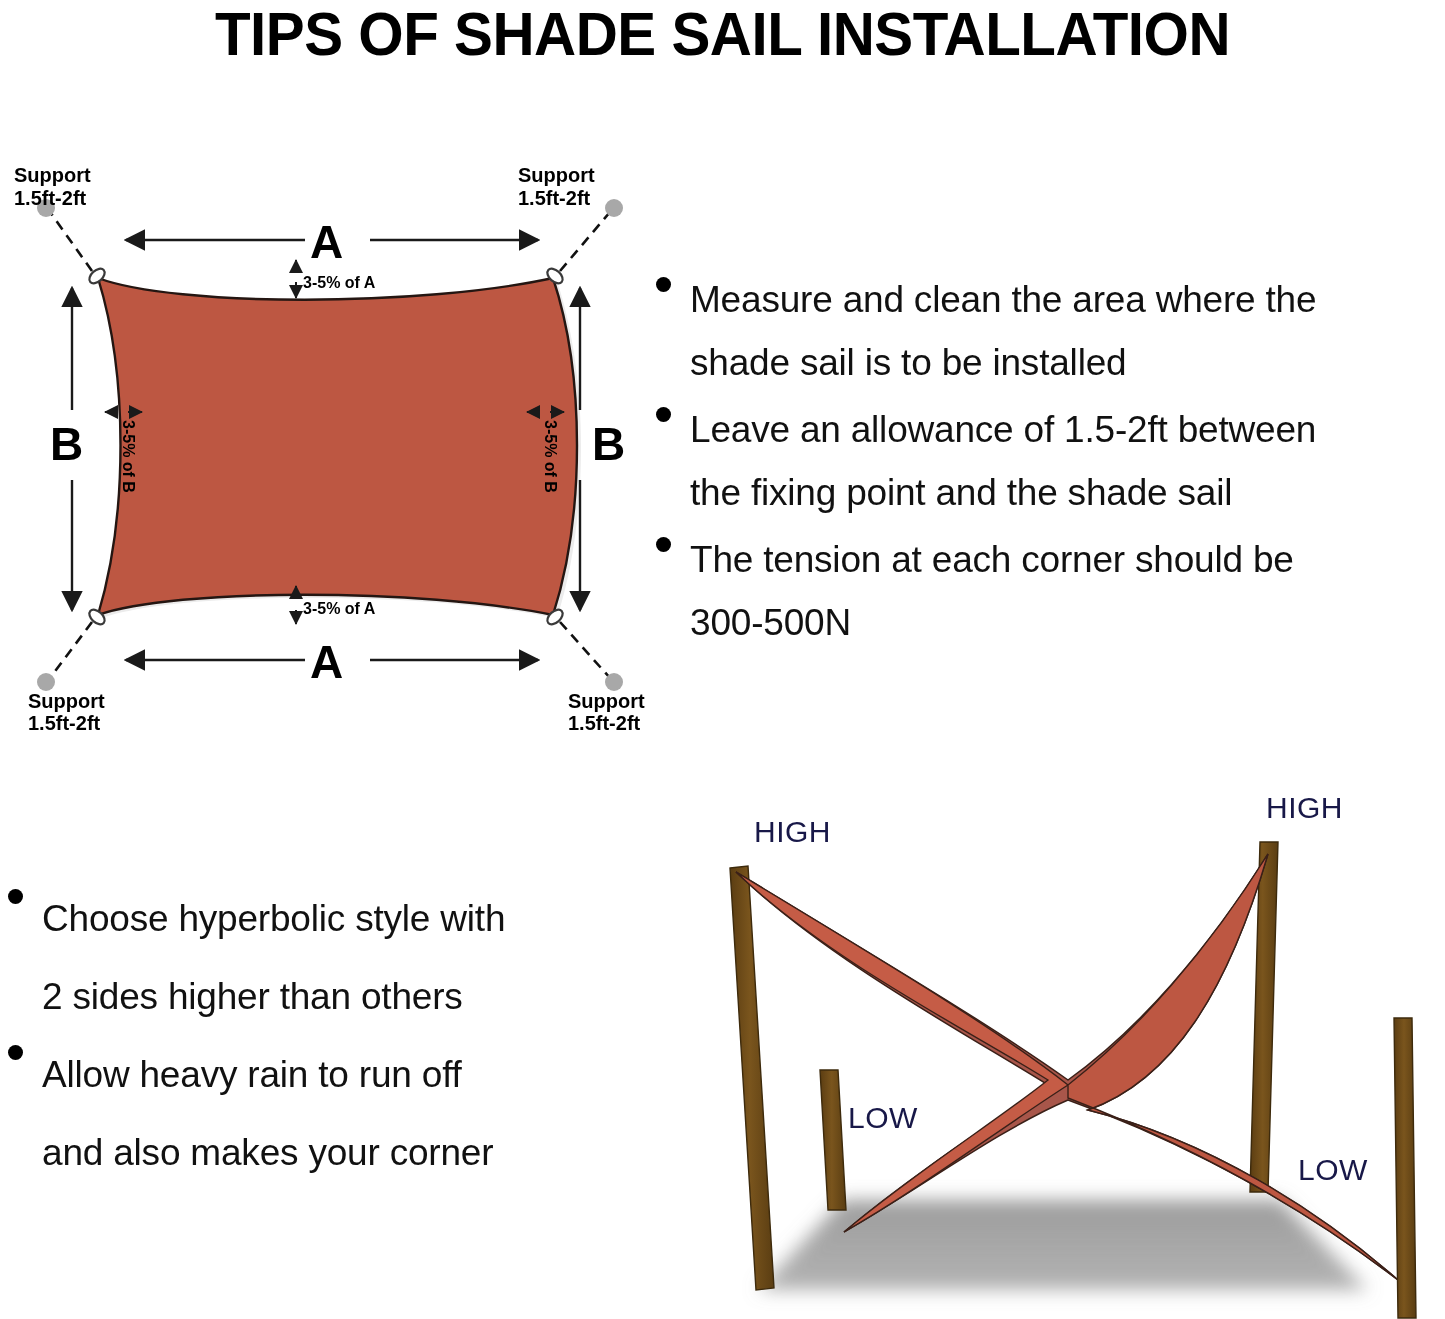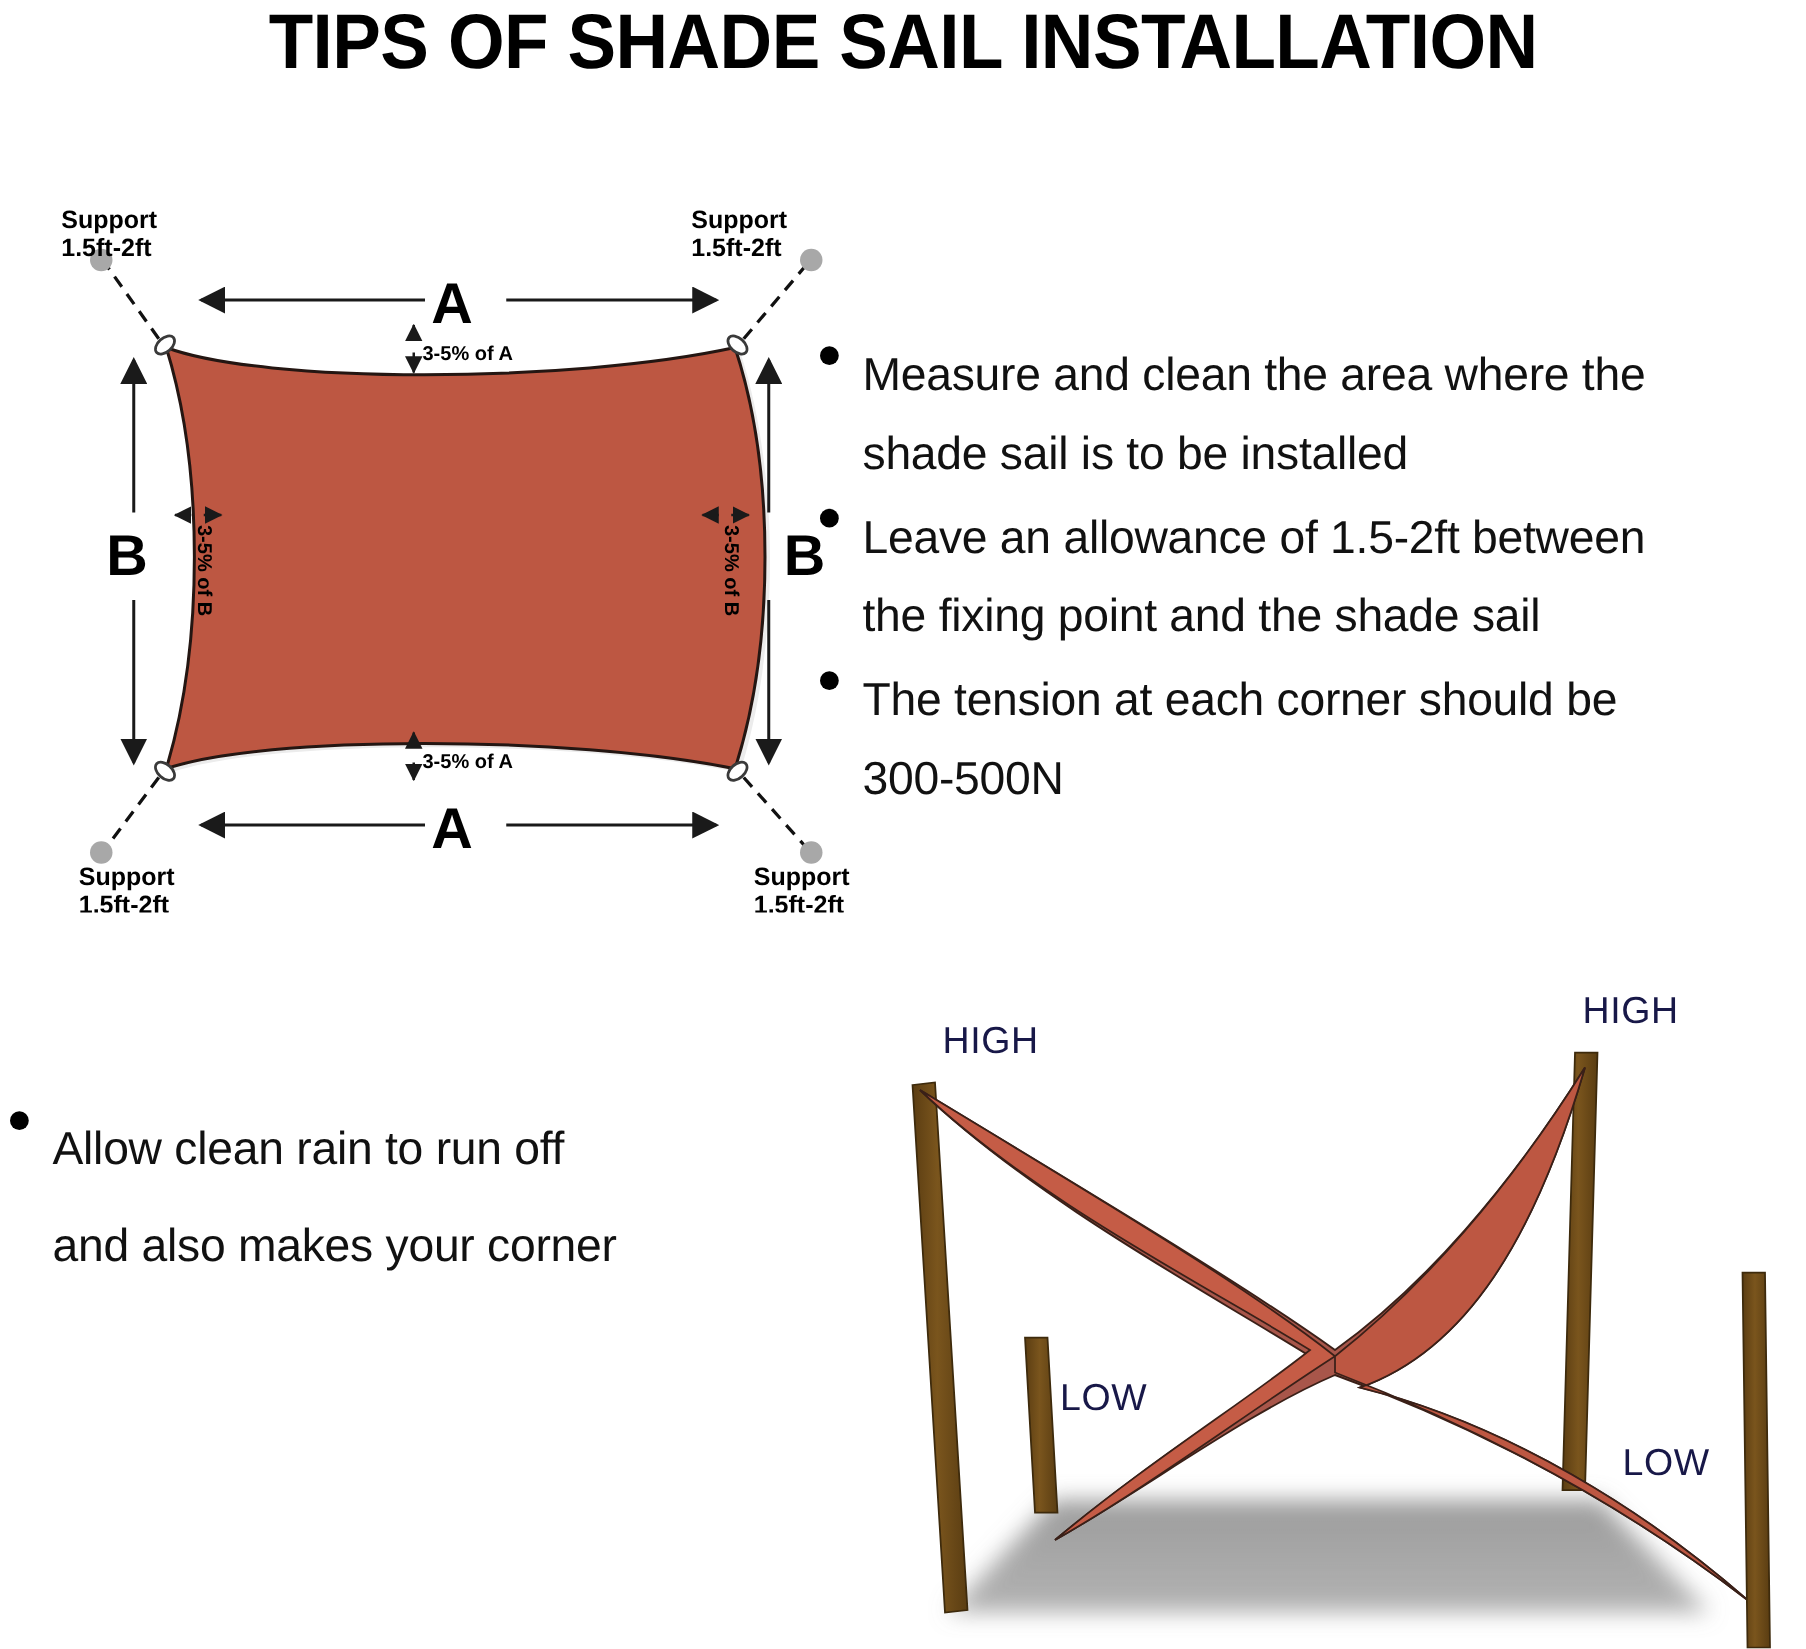--- a/index.html
+++ b/index.html
@@ -22,21 +22,21 @@
     letter-spacing:-0.5px;
     line-height:60px;
     padding-top:4px;
     transform:scaleX(0.94);
     transform-origin:50% 0;
     white-space:nowrap;
   }
 
   
   #rect-sail-diagram{
-    position:absolute;left:0px;top:160px;width:660px;height:570px;padding-left:35px;
+    position:absolute;left:0px;top:160px;width:660px;height:570px;
   }
   #rect-sail-diagram svg{display:block;}
 
   .diag-txt{
     font-family:"Liberation Sans","DejaVu Sans",sans-serif;
     fill:#000;
   }
   .support-lbl{font-size:20px;font-weight:600;}
   .pct-lbl{font-size:16px;font-weight:700;}
   .dim-letter{font-size:46px;font-weight:700;}
@@ -209,21 +209,26 @@
     <li>
       <span class="bdot"></span>
       <span class="btxt">The tension at each corner should be</span>
       <span class="btxt">300-500N</span>
     </li>
   </ul>
 
   <ul id="tips-list-left" class="bullet-list">
     <li>
       <span class="bdot"></span>
-      <span class="btxt">Allow clean rain to run off</span>
+      <span class="btxt">Choose hyperbolic style with</span>
+      <span class="btxt">2 sides higher than others</span>
+    </li>
+    <li>
+      <span class="bdot"></span>
+      <span class="btxt">Allow heavy rain to run off</span>
       <span class="btxt">and also makes your corner</span>
     </li>
   </ul>
 
   <div id="hyperbolic-sail-illustration">
     <svg width="785" height="539" viewBox="0 0 785 539" xmlns="http://www.w3.org/2000/svg">
       <defs>
         <linearGradient id="shadowGrad" x1="0" y1="0" x2="0" y2="1">
           <stop offset="0%" stop-color="#8a8a8a" stop-opacity="0.85"></stop>
           <stop offset="100%" stop-color="#8a8a8a" stop-opacity="0.65"></stop>

